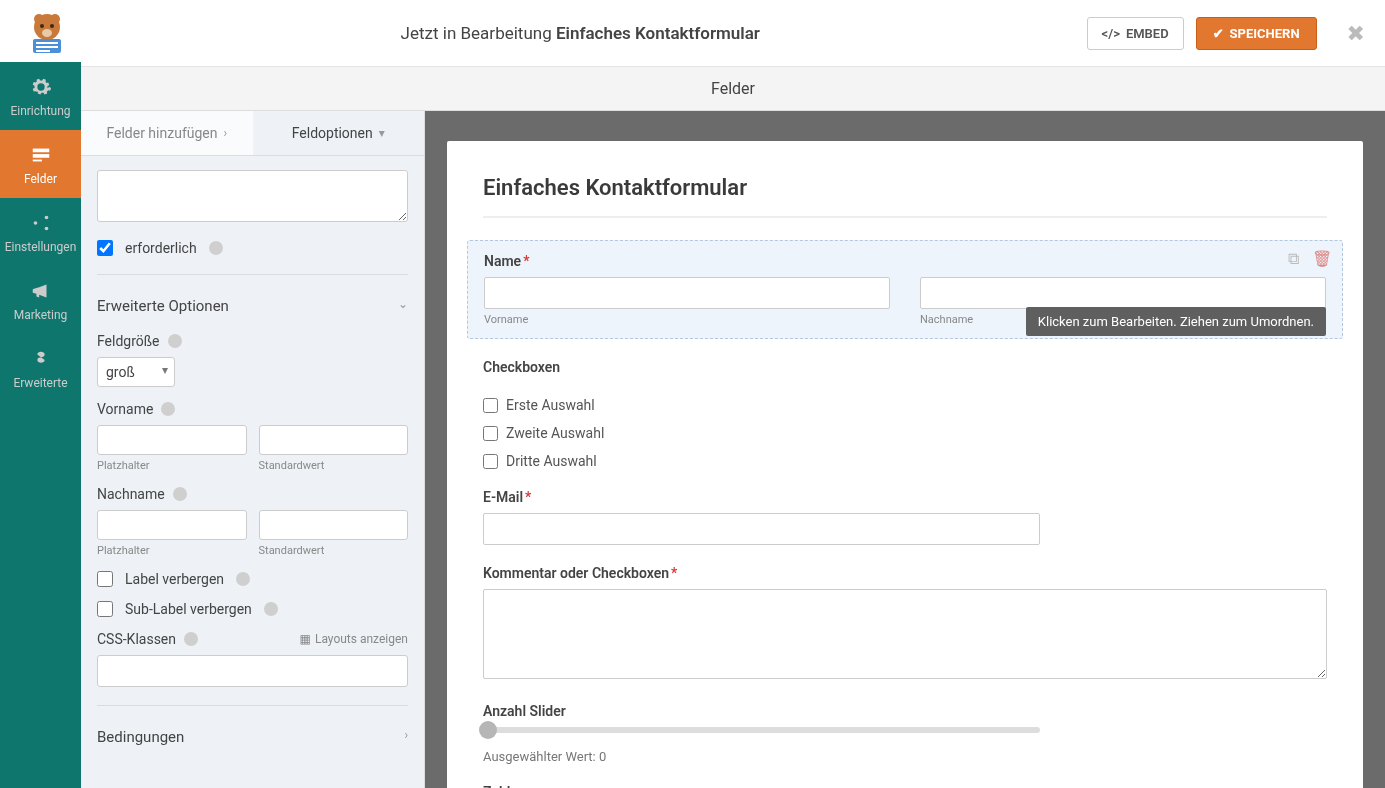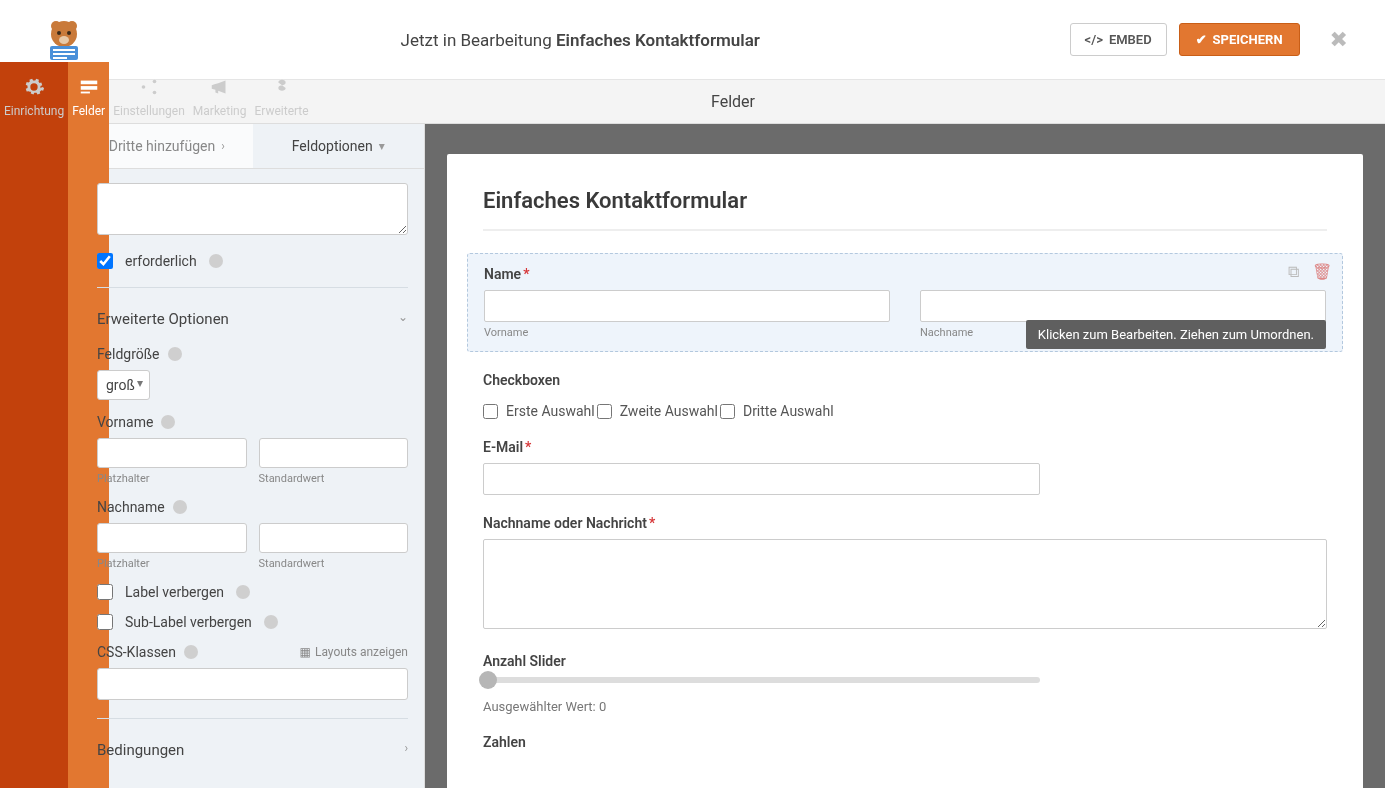--- a/index.html
+++ b/index.html
@@ -1,48 +1,48 @@
 <!DOCTYPE html>
 <html><head>
 <meta charset="utf-8">
 <style>
 *{box-sizing:border-box;margin:0;padding:0;font-family:-apple-system,BlinkMacSystemFont,"Segoe UI",Roboto,sans-serif}
 body{background:#fff;color:#444;overflow:hidden}
-.topbar{height:80px;border-bottom:1px solid #e5e5e5;display:flex;align-items:center;padding:0 37px;position:relative}
+.topbar{height:67px;border-bottom:1px solid #e5e5e5;display:flex;align-items:center;padding:0 20px;position:relative}
 .logo{width:54px;height:48px;display:flex;align-items:center;justify-content:center}
 .logo svg{width:48px;height:48px}
 .title-wrap{flex:1;text-align:center;font-size:17px;color:#444}
 .title-wrap b{font-weight:600}
 .top-actions{display:flex;gap:12px;align-items:center}
 .btn-embed{background:#fff;border:1px solid #ccc;padding:8px 14px;font-size:13px;font-weight:600;color:#555;border-radius:3px;cursor:pointer;display:flex;align-items:center;gap:6px}
 .btn-save{background:#e27730;color:#fff;border:1px solid #c95e17;padding:8px 16px;font-size:13px;font-weight:700;border-radius:3px;cursor:pointer;display:flex;align-items:center;gap:6px}
 .close-x{margin-left:18px;color:#bbb;font-size:22px;cursor:pointer}
 .subheader{height:44px;background:#f4f4f4;border-bottom:1px solid #ddd;display:flex;align-items:center;justify-content:center;font-size:16px;color:#444;margin-left:81px}
 .body{display:flex;height:calc(788px - 62px - 44px)}
-.leftnav{width:81px;background:#c2410c;display:flex;flex-direction:row;position:absolute;top:62px;bottom:0;left:0}
+.leftnav{width:81px;background:#0f766e;display:flex;flex-direction:column;position:absolute;top:62px;bottom:0;left:0}
 .nav-item{color:#ccc;text-align:center;padding:14px 4px 12px;cursor:pointer;font-size:12px}
 .nav-item svg{display:block;margin:0 auto 6px;width:22px;height:22px;fill:#ccc}
 .nav-item.active{background:#e27730;color:#fff}
 .nav-item.active svg{fill:#fff}
 .sidepanel{width:344px;background:#eef2f6;border-right:1px solid #ddd;margin-left:81px;display:flex;flex-direction:column}
 .tabs{display:flex;border-bottom:1px solid #ddd;background:#fafbfc}
 .tab{flex:1;padding:14px 10px;font-size:14px;color:#888;text-align:center;cursor:pointer;display:flex;align-items:center;justify-content:center;gap:6px}
 .tab.active{background:#eef2f6;color:#444}
 .panel-scroll{flex:1;overflow-y:auto;padding:14px 16px 30px;position:relative}
 .panel-scroll::-webkit-scrollbar{width:8px}
 .panel-scroll::-webkit-scrollbar-thumb{background:#a9a9a9;border-radius:4px}
 .textarea-plain{width:100%;height:52px;border:1px solid #ccc;border-radius:3px;background:#fff;resize:vertical}
 .row{margin:14px 0}
 .cb{display:flex;align-items:center;gap:12px;font-size:14px;color:#444}
 .cb input{width:16px;height:16px}
 .help{width:14px;height:14px;border-radius:50%;background:#cfcfcf;display:inline-block}
 .hr{border:none;border-top:1px solid #d6dde3;margin:18px 0}
 .section-toggle{display:flex;align-items:flex-start;justify-content:space-between;font-size:15px;color:#444;cursor:pointer;padding:4px 0}
 .lbl{font-size:14px;color:#444;display:flex;align-items:center;gap:8px;margin-bottom:8px}
-.select{border:1px solid #ccc;background:#fff;border-radius:3px;padding:6px 14px 6px 8px;font-size:14px;color:#444;appearance:none;position:relative}
+.select{border:1px solid #ccc;background:#fff;border-radius:3px;padding:6px 39px 6px 8px;font-size:14px;color:#444;appearance:none;position:relative}
 .select-wrap{position:relative;display:inline-block}
 .select-wrap:after{content:"▾";position:absolute;right:7px;top:6px;color:#777;font-size:12px;pointer-events:none}
 .two-col{display:flex;gap:12px}
 .two-col>div{flex:1}
 .two-col input{width:100%;border:1px solid #ccc;border-radius:3px;padding:6px;background:#fff;font-size:14px}
 .sublbl{font-size:11px;color:#888;margin-top:4px}
 .css-row{display:flex;align-items:center;justify-content:space-between}
 .layouts-link{font-size:12px;color:#888;cursor:pointer;display:flex;align-items:center;gap:4px}
 .fullinput{width:100%;border:1px solid #ccc;border-radius:3px;padding:7px;background:#fff;font-size:14px}
 .preview-wrap{flex:1;background:#6b6b6b;padding:30px 22px 0;overflow:auto}
@@ -52,21 +52,21 @@
 .field-wrap.selected{background:#eef4fb;border:1px dashed #b3c8de}
 .field-actions{position:absolute;top:8px;right:14px;display:flex;gap:8px}
 .field-actions span{width:16px;height:16px;cursor:pointer;color:#bbb}
 .field-actions .del{color:#d88}
 .flabel{font-size:14px;font-weight:600;color:#444;margin-bottom:8px}
 .req{color:#d63638;margin-left:2px}
 .name-cols{display:flex;gap:30px}
 .name-cols>div{flex:1}
 .name-cols input{width:100%;border:1px solid #ccc;border-radius:2px;padding:7px;font-size:14px;background:#fff}
 .tooltip{position:absolute;right:0;top:30px;background:#5f5f5f;color:#fff;padding:7px 12px;font-size:13px;border-radius:2px;white-space:nowrap}
-.cb-list{display:flex;gap:2px;margin-top:15px}
+.cb-list{display:flex;flex-direction:column;gap:12px;margin-top:22px}
 .cb-list label{display:flex;align-items:center;gap:8px;font-size:14px;color:#555}
 .cb-list input{width:15px;height:15px;border:1px solid #ccc}
 .plain-input{width:66%;border:1px solid #ccc;border-radius:2px;padding:7px;font-size:14px}
 .txtarea{width:100%;height:90px;border:1px solid #ccc;border-radius:2px;padding:7px;resize:vertical}
 .slider-track{width:66%;height:6px;background:#ddd;border-radius:3px;position:relative;margin-top:6px}
 .slider-thumb{width:18px;height:18px;background:#b6b6b6;border-radius:50%;position:absolute;left:-4px;top:-6px}
 .slider-val{font-size:13px;color:#777;margin-top:16px}
 .fblock{margin:20px 0}
 .chev{color:#999;font-size:12px}
 </style>
@@ -143,21 +143,21 @@
 </div>
 
 <div class="subheader">
     <span>Felder</span>
   </div>
 
 <div class="body">
   <div class="sidepanel">
     <div class="tabs">
       <div class="tab">
-        <span>Dritte hinzufügen</span>
+        <span>Felder hinzufügen</span>
           <span class="chev">›</span>
       </div>
       <div class="tab active">
         <span>Feldoptionen</span>
           <span class="chev">▾</span>
       </div>
     </div>
     <div class="panel-scroll">
       <textarea class="textarea-plain" style=""></textarea>
       <div class="row cb">
@@ -268,21 +268,21 @@
             </label>
         </div>
       </div>
 
       <div class="fblock">
         <div class="flabel"><span>E-Mail</span><span class="req">*</span></div>
         <input class="plain-input" style="">
       </div>
 
       <div class="fblock">
-        <div class="flabel"><span>Nachname oder Nachricht</span><span class="req">*</span></div>
+        <div class="flabel"><span>Kommentar oder Checkboxen</span><span class="req">*</span></div>
         <textarea class="txtarea" style=""></textarea>
       </div>
 
       <div class="fblock">
         <div class="flabel">Anzahl Slider</div>
         <div class="slider-track">
             <div class="slider-thumb"></div>
           </div>
         <div class="slider-val"><span>Ausgewählter Wert: </span><span>0</span></div>
       </div>

